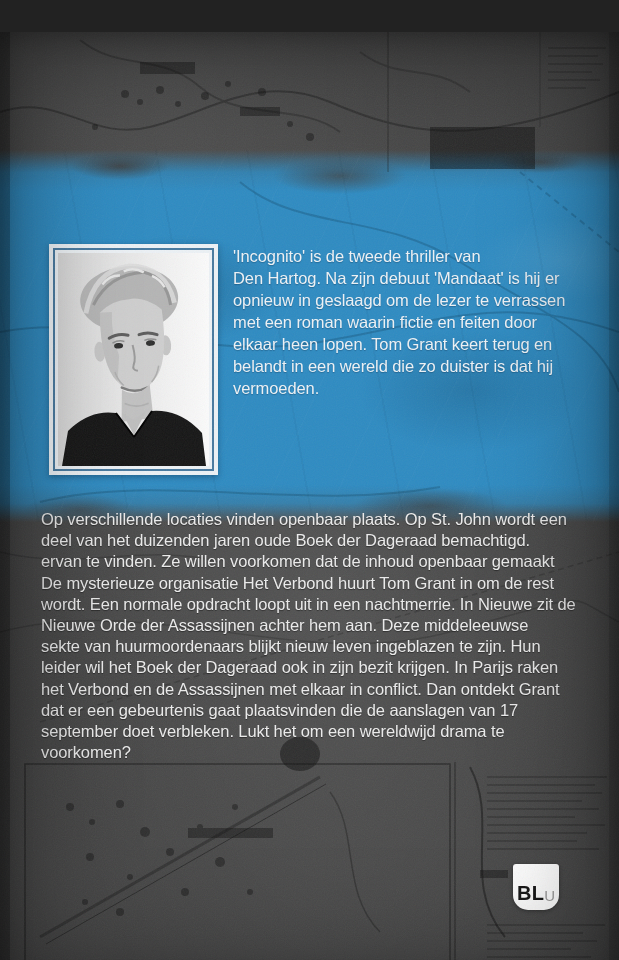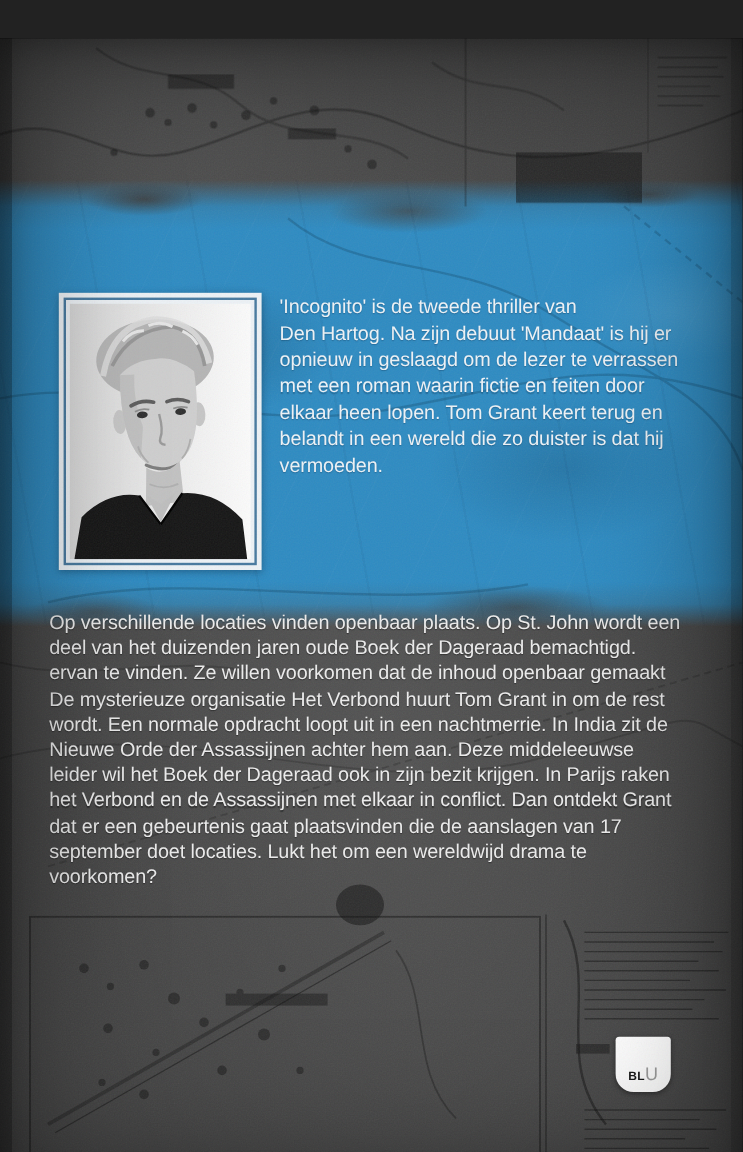--- a/index.html
+++ b/index.html
@@ -64,21 +64,21 @@
   }
   .tline{white-space:nowrap;}
   
   .logo{
     position:absolute;left:513px;top:832px;width:46px;height:46px;z-index:3;
     background:#ffffff;border-radius:3px 3px 15px 15px;
     display:flex;align-items:flex-end;justify-content:center;
     padding-bottom:7px;box-sizing:border-box;
     box-shadow:0 1px 4px rgba(0,0,0,.4);
   }
-  .logo .bl{font-weight:bold;font-size:10px;color:#141414;letter-spacing:.3px;line-height:1;}
+  .logo .bl{font-weight:bold;font-size:20px;color:#141414;letter-spacing:.3px;line-height:1;}
   .logo .u{font-weight:400;font-size:15px;color:#9b9b9b;line-height:1;}
 </style>
 </head>
 <body>
 
 <div class="cover">
 
   <div class="blue-band"></div>
 
   <svg class="map-art" width="619" height="960" viewBox="0 0 619 960" xmlns="http://www.w3.org/2000/svg">
@@ -231,26 +231,27 @@
       <div class="tline">elkaar heen lopen. Tom Grant keert terug en</div>
       <div class="tline">belandt in een wereld die zo duister is dat hij</div>
       <div class="tline">vermoeden.</div>
     </div>
 
   <div class="synopsis">
       <div class="tline">Op verschillende locaties vinden openbaar plaats. Op St. John wordt een</div>
       <div class="tline">deel van het duizenden jaren oude Boek der Dageraad bemachtigd.</div>
       <div class="tline">ervan te vinden. Ze willen voorkomen dat de inhoud openbaar gemaakt</div>
       <div class="tline">De mysterieuze organisatie Het Verbond huurt Tom Grant in om de rest</div>
-      <div class="tline">wordt. Een normale opdracht loopt uit in een nachtmerrie. In India zit de</div>
+      <div class="tline">wordt. Een normale opdracht loopt uit in een nachtmerrie. In Nieuwe zit de</div>
       <div class="tline">Nieuwe Orde der Assassijnen achter hem aan. Deze middeleeuwse</div>
+      <div class="tline">sekte van huurmoordenaars blijkt nieuw leven ingeblazen te zijn. Hun</div>
       <div class="tline">leider wil het Boek der Dageraad ook in zijn bezit krijgen. In Parijs raken</div>
       <div class="tline">het Verbond en de Assassijnen met elkaar in conflict. Dan ontdekt Grant</div>
       <div class="tline">dat er een gebeurtenis gaat plaatsvinden die de aanslagen van 17</div>
-      <div class="tline">september doet locaties. Lukt het om een wereldwijd drama te</div>
+      <div class="tline">september doet verbleken. Lukt het om een wereldwijd drama te</div>
       <div class="tline">voorkomen?</div>
     </div>
 
   <div class="logo">
     <span class="bl">BL</span>
       <span class="u">U</span>
   </div>
 
   <svg class="grain" width="619" height="960" xmlns="http://www.w3.org/2000/svg">
     <filter id="noise">

